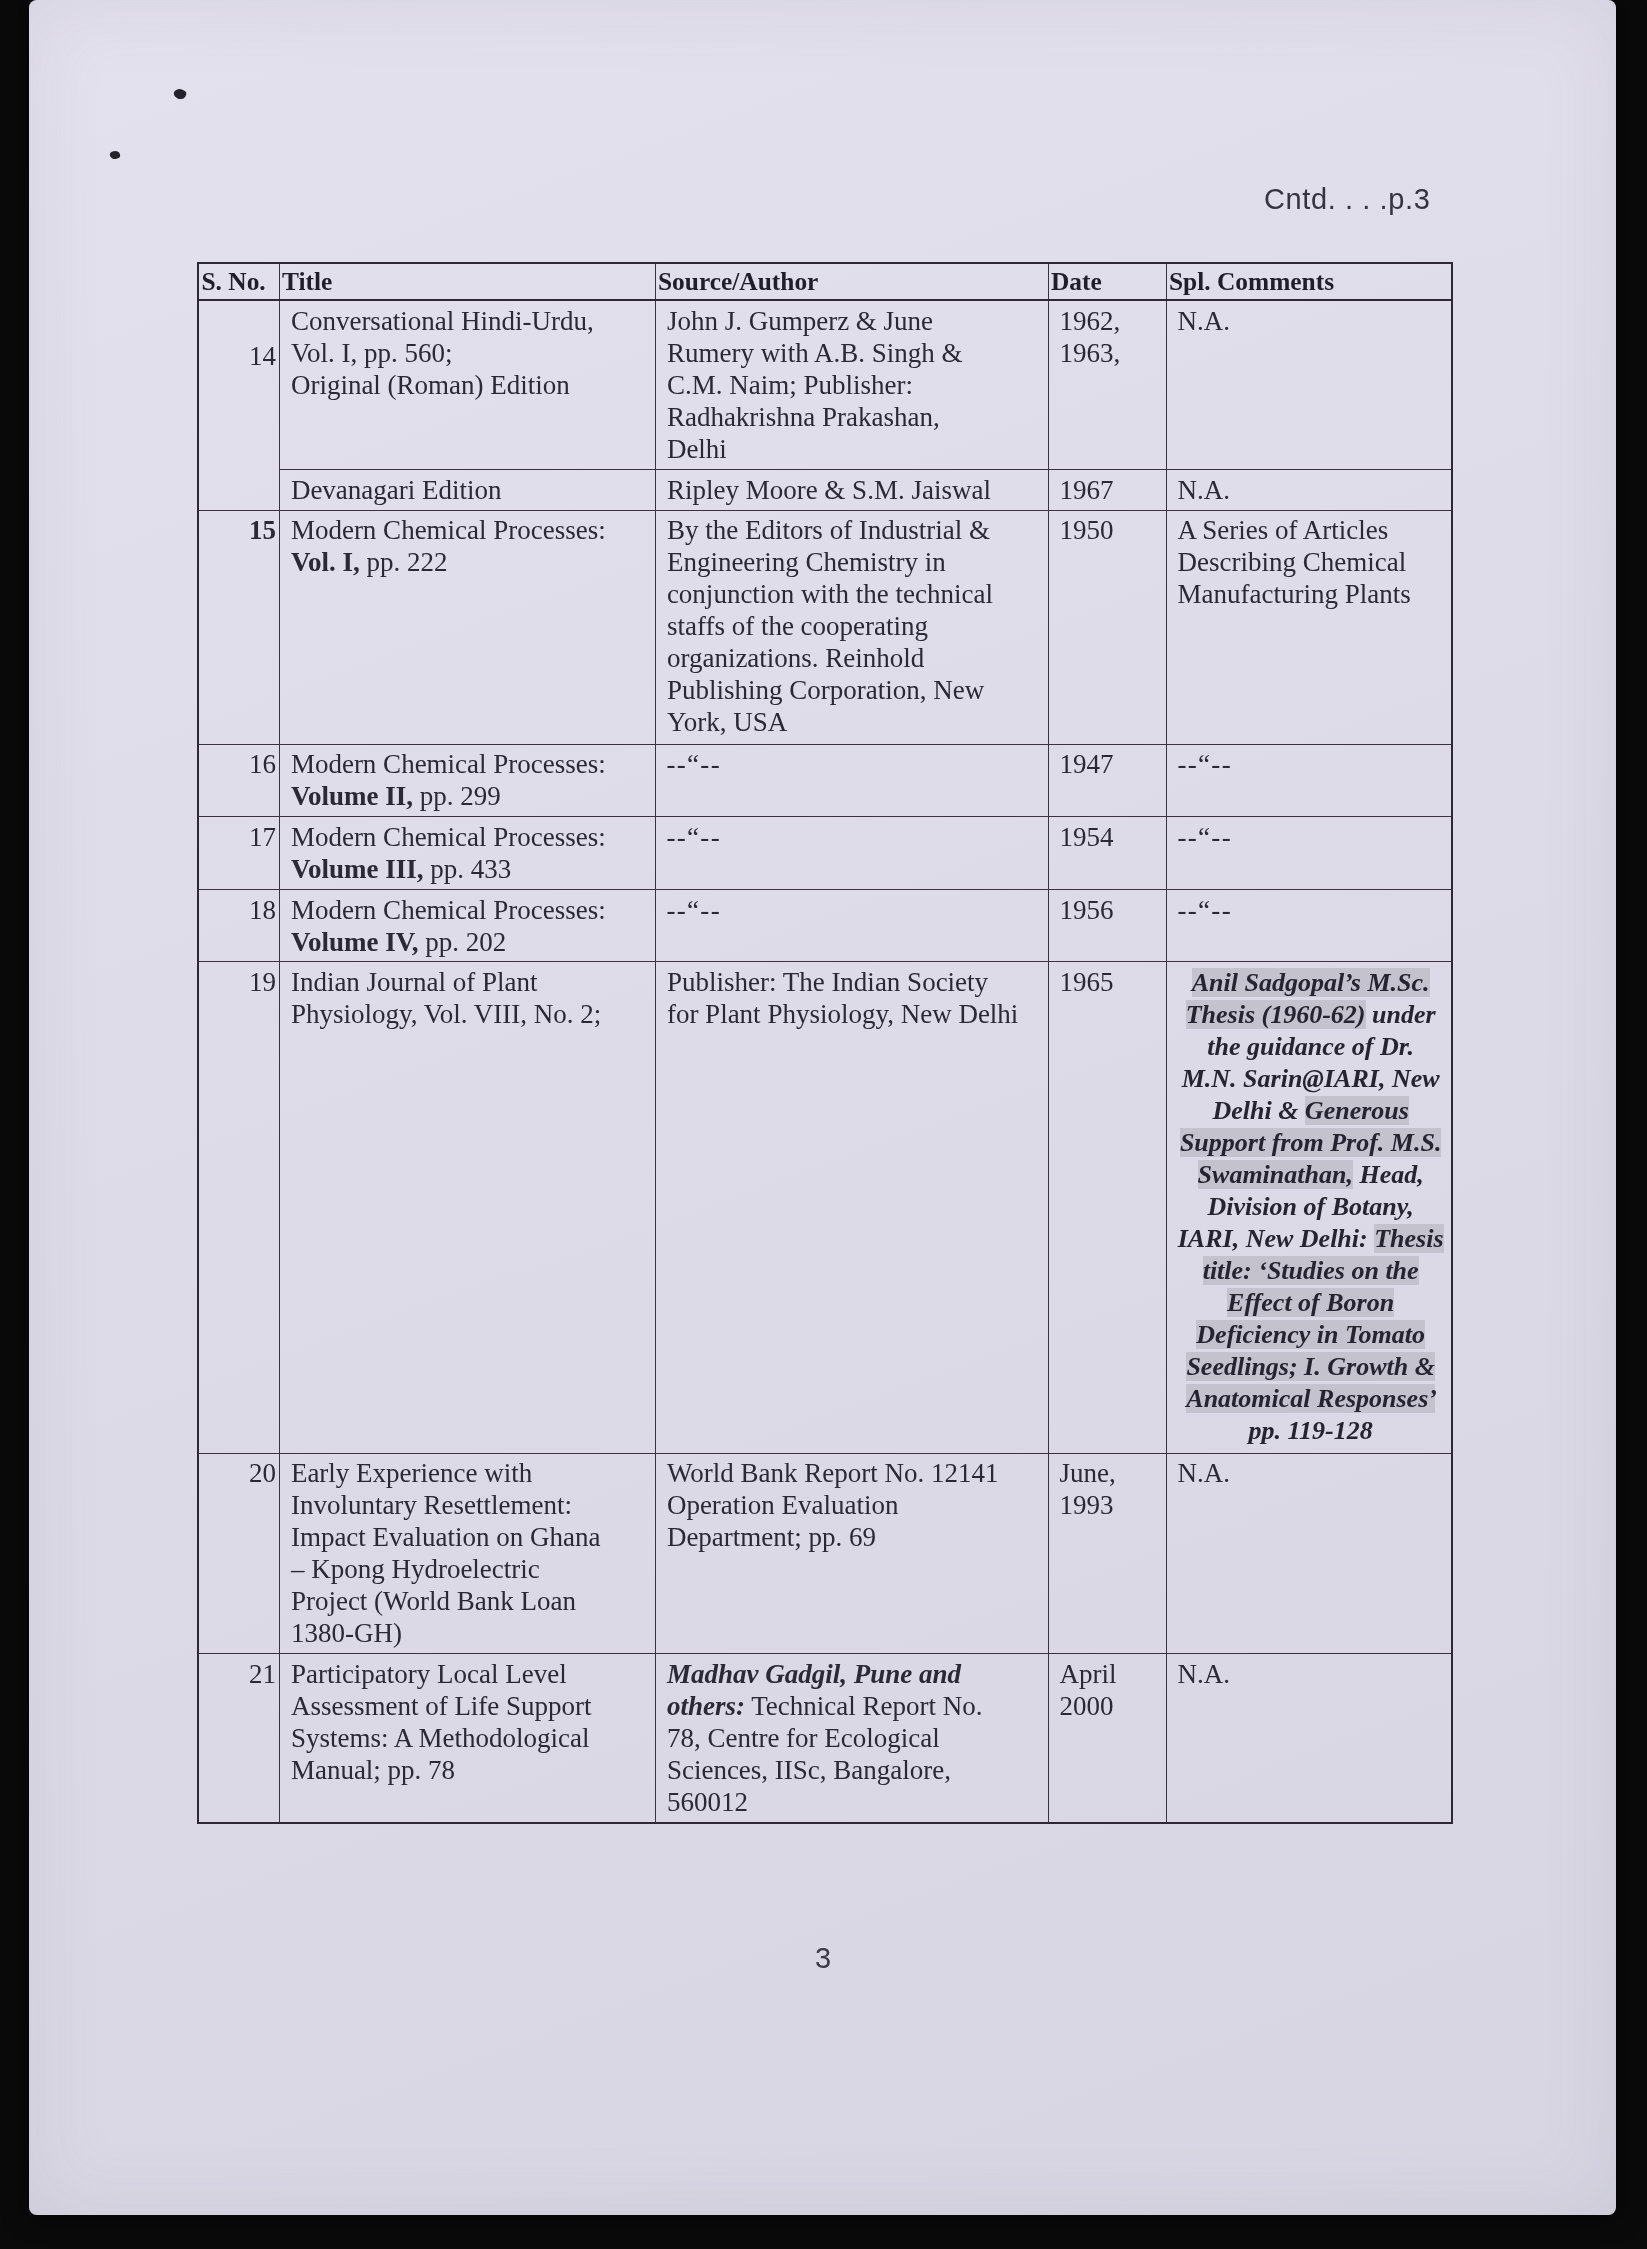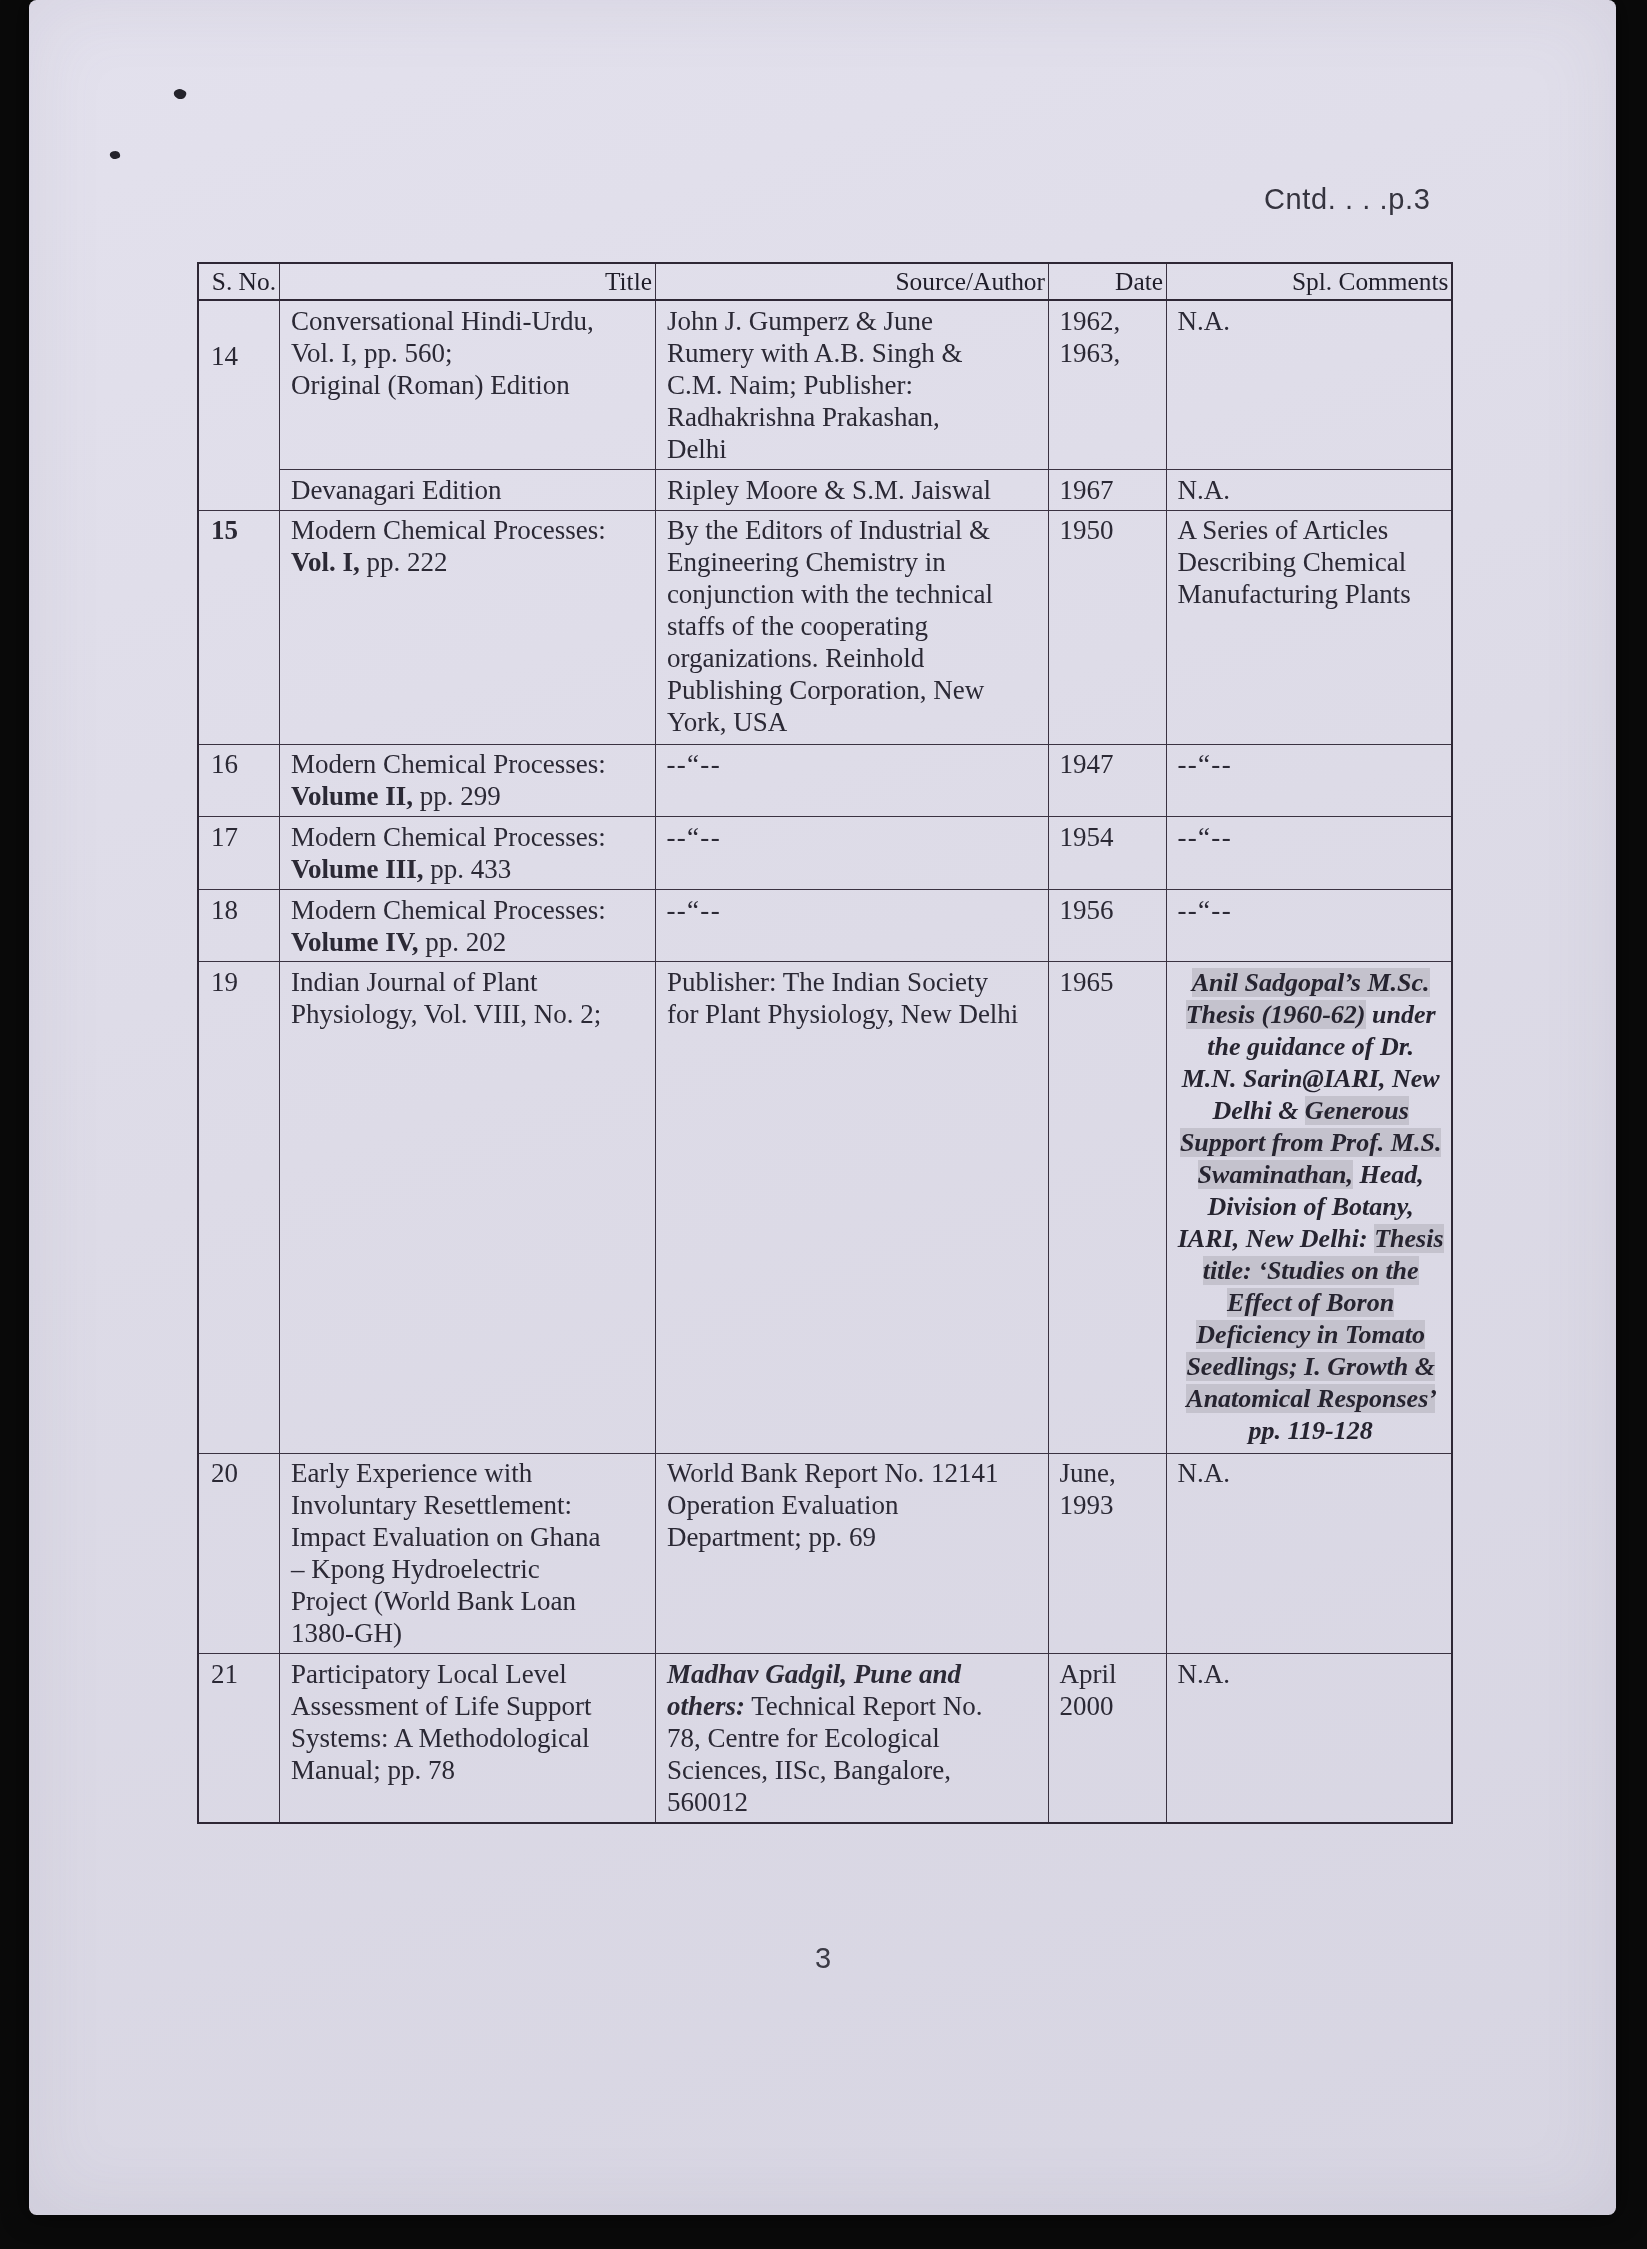--- a/index.html
+++ b/index.html
@@ -34,30 +34,30 @@
   .pubtable th, .pubtable td {
     border:1.6px solid #3a3241;
     vertical-align:top;
     white-space:pre-line;
     overflow:hidden;
   }
   .pubtable th {
     font-size:25.4px; line-height:29px;
     color:#201e2a; padding:3.2px 2.5px;
     border-bottom:2.2px solid #2e2735;
-    font-weight:normal; text-align:right;
+    font-weight:bold; text-align:left;
   }
   .pubtable td {
     font-size:27px; line-height:32px;
     color:#2b2935;
     padding:3.8px 9px 3.8px 11.4px;
     text-align:left;
   }
   td.c { text-align:left; padding-left:11px; padding-right:3.8px; }
-  td.sno { text-align:left; padding-left:12px; padding-right:2.5px;margin-left:33px; }
+  td.sno { text-align:right; padding-left:12px; padding-right:2.5px;margin-left:33px; }
   td.sno-deep { padding-top:39px; }
   .b { font-weight:bold; }
   .bi { font-weight:bold; font-style:italic; }
   td.cmt {
     font-weight:bold; font-style:italic;
     font-size:26px; line-height:32px;
     padding:5.1px 6.4px 5.1px 10.2px;
     color:#262430;
     text-align:center;
   }

